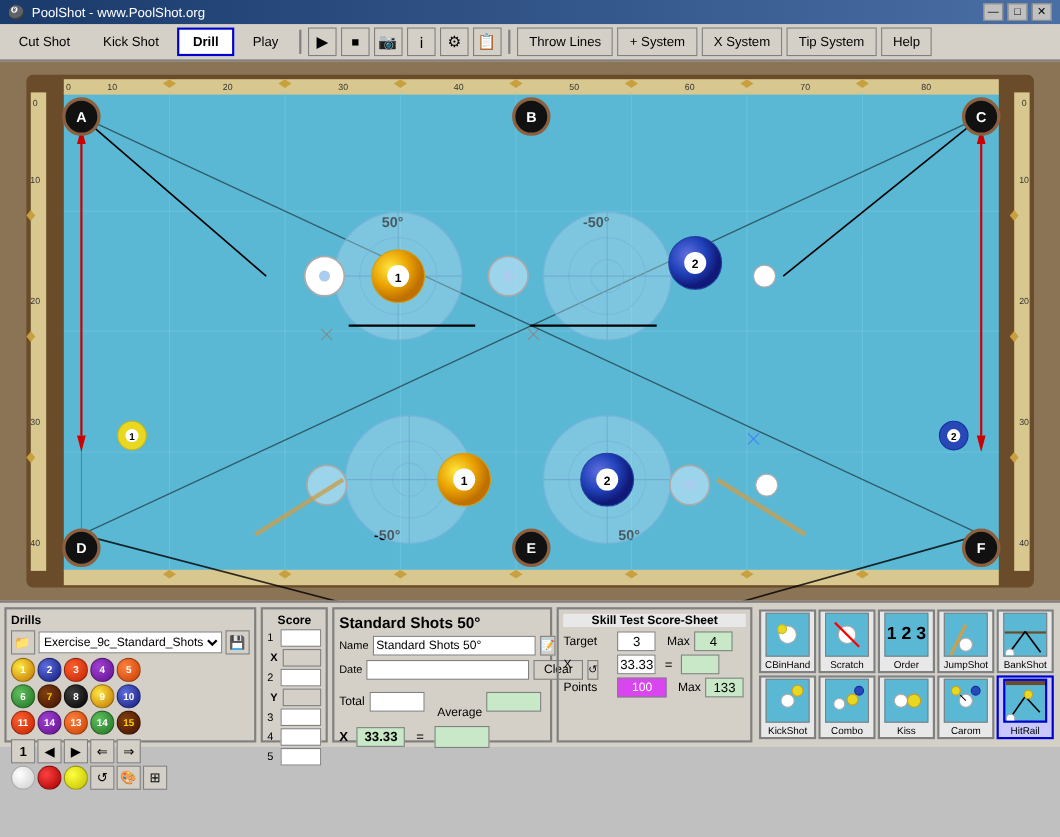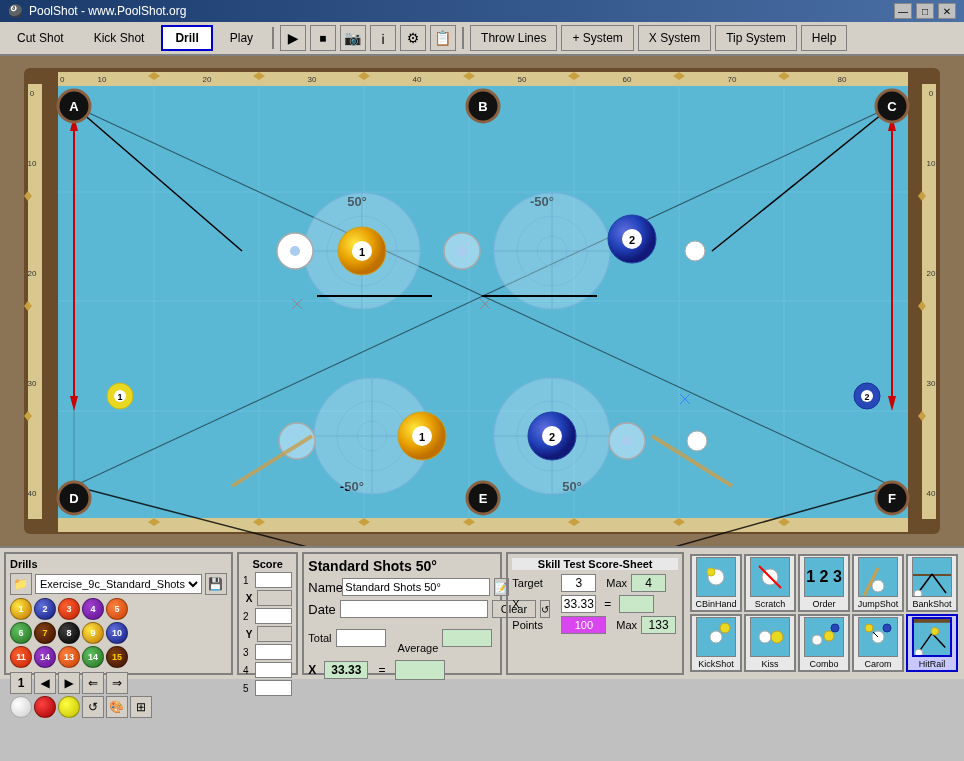--- a/index.html
+++ b/index.html
@@ -175,21 +175,21 @@
       width: 200px;
       padding: 4px;
       border: 2px solid #808080;
     }
     .nd-row {
       display: flex;
       align-items: center;
       gap: 4px;
       margin-bottom: 4px;
     }
-    .nd-label { font-size: 13px; width: 30px; }
+    .nd-label { font-size: 10px; width: 30px; }
     .nd-input {
       flex: 1;
       height: 18px;
       background: white;
       border: 1px solid #808080;
       font-size: 11px;
       padding: 0 2px;
     }
     .nd-title {
       font-size: 14px;
@@ -746,35 +746,35 @@
         <svg width="38" height="38" viewBox="0 0 38 38">
             <circle cx="19" cy="19" r="6" fill="white" stroke="#aaa"></circle>
             <circle cx="28" cy="10" r="5" fill="#e8d820" stroke="#c8a020"></circle>
           </svg>
       </div>
       <div class="thumb-label">KickShot</div>
     </div>
     <div class="thumb-item">
       <div class="thumb-img" style="background:#5BB8D4;border:1px solid #808080;display:flex;align-items:center;justify-content:center;">
         <svg width="38" height="38" viewBox="0 0 38 38">
-            <circle cx="14" cy="19" r="6" fill="white" stroke="#aaa"></circle>
-            <circle cx="26" cy="19" r="6" fill="#e8d820" stroke="#c8a020"></circle>
-          </svg>
-      </div>
-      <div class="thumb-label">Kiss</div>
-    </div>
-    <div class="thumb-item">
-      <div class="thumb-img" style="background:#5BB8D4;border:1px solid #808080;display:flex;align-items:center;justify-content:center;">
-        <svg width="38" height="38" viewBox="0 0 38 38">
             <circle cx="12" cy="22" r="5" fill="white" stroke="#aaa"></circle>
             <circle cx="24" cy="18" r="5" fill="#e8d820" stroke="#c8a020"></circle>
             <circle cx="30" cy="10" r="4" fill="#2848b8" stroke="#1030a0"></circle>
           </svg>
       </div>
       <div class="thumb-label">Combo</div>
+    </div>
+    <div class="thumb-item">
+      <div class="thumb-img" style="background:#5BB8D4;border:1px solid #808080;display:flex;align-items:center;justify-content:center;">
+        <svg width="38" height="38" viewBox="0 0 38 38">
+            <circle cx="14" cy="19" r="6" fill="white" stroke="#aaa"></circle>
+            <circle cx="26" cy="19" r="6" fill="#e8d820" stroke="#c8a020"></circle>
+          </svg>
+      </div>
+      <div class="thumb-label">Kiss</div>
     </div>
     <div class="thumb-item">
       <div class="thumb-img" style="background:#5BB8D4;border:1px solid #808080;display:flex;align-items:center;justify-content:center;">
         <svg width="38" height="38" viewBox="0 0 38 38">
             <circle cx="19" cy="19" r="6" fill="white" stroke="#aaa"></circle>
             <circle cx="10" cy="10" r="4" fill="#e8d820" stroke="#c8a020"></circle>
             <circle cx="28" cy="10" r="4" fill="#2848b8" stroke="#1030a0"></circle>
             <line x1="14" y1="14" x2="19" y2="19" stroke="black" stroke-width="1"></line>
           </svg>
       </div>

